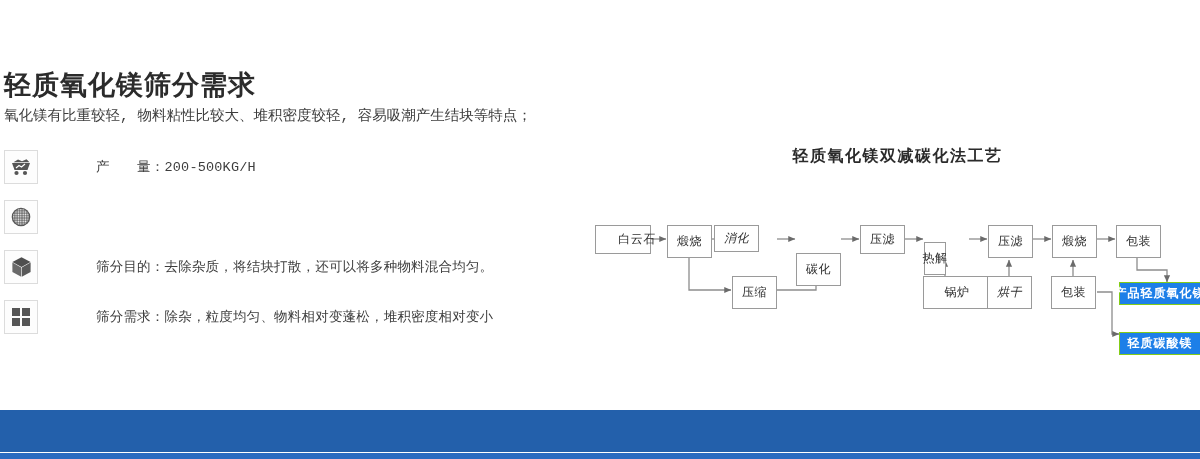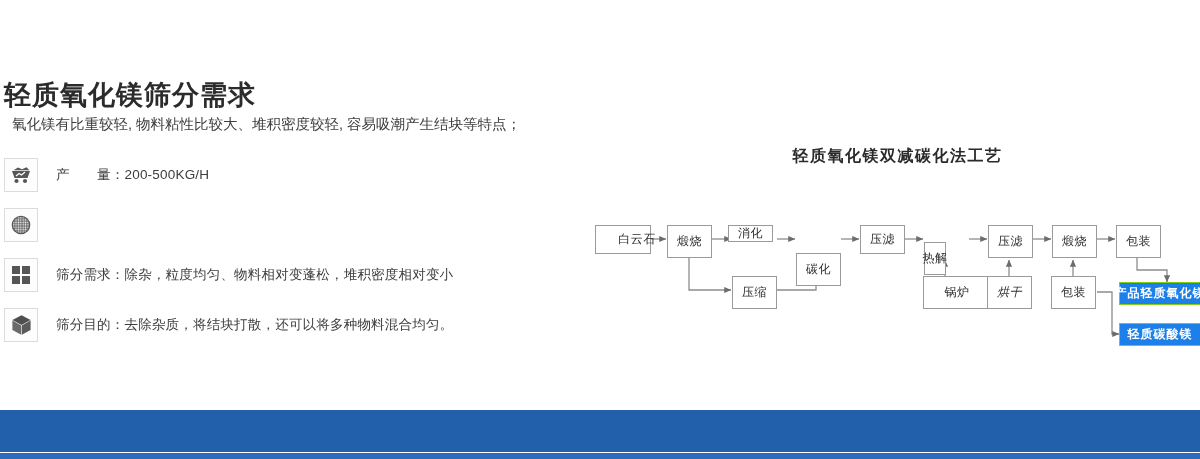--- a/index.html
+++ b/index.html
@@ -13,42 +13,43 @@
     position: relative;
     overflow: hidden;
     font-family: "Liberation Sans", "DejaVu Sans", sans-serif;
     color: #3c3c3c;
   }
 
   
   .left-col {
     position: absolute;
     left: 4px;
-    top: 80px;
+    top: 72px;
     width: 620px;
+    font-family: Liberation Mono, monospace;
   }
   .title-cn {
     font-size: 27px;
     font-weight: bold;
     letter-spacing: 1px;
     color: #2b2b2b;
     line-height: 1.15;
     margin: 0 0 3px 0;
   }
   .title-en {
     font-size: 13.5px;
     letter-spacing: 0.2px;
     color: #4a4a4a;
     margin: 0 0 23px 0;
     white-space: nowrap;
   }
   .intro {
     font-size: 14.5px;
     color: #3d3d3d;
-    margin: 0 0 16px 8px;
+    margin: 0 0 16px 0;
     line-height: 1.4;
     white-space: nowrap;
   }
 
   .feature-list {
     margin: 0;
     padding: 0;
     list-style: none;
   }
   .feature-row {
@@ -67,20 +68,21 @@
     align-items: center;
     justify-content: center;
     margin-right: 18px;
   }
   .feature-icon-box svg { display: block; }
   .feature-text {
     font-size: 13.5px;
     color: #3d3d3d;
     white-space: nowrap;
     letter-spacing: 0.2px;
+    margin-left: 40px;
   }
 
   
   .right-col {
     position: absolute;
     left: 595px;
     top: 140px;
     width: 605px;
     height: 220px;
   }
@@ -178,39 +180,39 @@
             </pattern>
           </defs>
           <circle cx="11" cy="11" r="9.3" fill="#565656"></circle>
           <circle cx="11" cy="11" r="8" fill="url(#meshpat)"></circle>
         </svg>
       </span>
     </li>
 
     <li class="feature-row">
       <span class="feature-icon-box">
+        <svg width="21" height="22" viewBox="0 0 21 22" aria-hidden="true">
+          <path d="M10.5 1.2 L19.6 6.1 L10.5 11 L1.4 6.1 Z" fill="#4f4f4f"></path>
+          <path d="M1.4 6.6 L10.2 11.4 L10.2 20.8 L1.4 15.9 Z" fill="#6a6a6a"></path>
+          <path d="M19.6 6.6 L10.8 11.4 L10.8 20.8 L19.6 15.9 Z" fill="#5a5a5a"></path>
+        </svg>
+      </span>
+      <span class="feature-text">筛分目的：去除杂质，将结块打散，还可以将多种物料混合均匀。</span>
+    </li>
+
+    <li class="feature-row">
+      <span class="feature-icon-box">
         <svg width="20" height="20" viewBox="0 0 20 20" aria-hidden="true">
           <rect x="1" y="1" width="8" height="8" fill="#565656"></rect>
           <rect x="11" y="1" width="8" height="8" fill="#565656"></rect>
           <rect x="1" y="11" width="8" height="8" fill="#565656"></rect>
           <rect x="11" y="11" width="8" height="8" fill="#565656"></rect>
         </svg>
       </span>
       <span class="feature-text">筛分需求：除杂，粒度均匀、物料相对变蓬松，堆积密度相对变小</span>
-    </li>
-
-    <li class="feature-row">
-      <span class="feature-icon-box">
-        <svg width="21" height="22" viewBox="0 0 21 22" aria-hidden="true">
-          <path d="M10.5 1.2 L19.6 6.1 L10.5 11 L1.4 6.1 Z" fill="#4f4f4f"></path>
-          <path d="M1.4 6.6 L10.2 11.4 L10.2 20.8 L1.4 15.9 Z" fill="#6a6a6a"></path>
-          <path d="M19.6 6.6 L10.8 11.4 L10.8 20.8 L19.6 15.9 Z" fill="#5a5a5a"></path>
-        </svg>
-      </span>
-      <span class="feature-text">筛分目的：去除杂质，将结块打散，还可以将多种物料混合均匀。</span>
     </li>
 
   </ul>
 </div>
 
 <div class="right-col">
   <div class="flow-title">轻质氧化镁双减碳化法工艺</div>
 
   <div class="flow-canvas">
 
@@ -242,33 +244,33 @@
         <line x1="478" y1="56" x2="478" y2="40"></line>
 
         <path d="M542 38 L542 50 L572 50 L572 62"></path>
 
         <path d="M502 72 L517 72 L517 114 L524 114"></path>
       </g>
     </svg>
 
     <div class="node" style="left:0px;   top:5px;  width:56px;  height:29px;padding-left:28px;">白云石</div>
     <div class="node" style="left:72px;  top:5px;  width:45px;  height:33px;">煅烧</div>
-    <div class="node" style="left:133px; top:5px;  width:45px;  height:17px;">消化</div>
+    <div class="node" style="left:119px; top:5px;  width:45px;  height:27px;font-style:italic;">消化</div>
     <div class="node" style="left:201px; top:5px;  width:45px;  height:33px;margin-top:28px;">碳化</div>
     <div class="node" style="left:265px; top:5px;  width:45px;  height:29px;">压滤</div>
     <div class="node" style="left:329px; top:22px;  width:22px;  height:33px;">热解</div>
     <div class="node" style="left:393px; top:5px;  width:45px;  height:33px;">压滤</div>
     <div class="node" style="left:457px; top:5px;  width:45px;  height:33px;">煅烧</div>
     <div class="node" style="left:521px; top:5px;  width:45px;  height:33px;">包装</div>
 
     <div class="node" style="left:137px; top:56px; width:45px;  height:33px;">压缩</div>
     <div class="node" style="left:328px; top:56px; width:68px;  height:33px;font-family:Liberation Serif, serif;">锅炉</div>
     <div class="node" style="left:392px; top:56px; width:45px;  height:33px;font-style:italic;">烘干</div>
     <div class="node" style="left:456px; top:56px; width:45px;  height:33px;">包装</div>
 
     <div class="node blue" style="left:524px; top:62px;  width:82px; height:23px;">产品轻质氧化镁</div>
-    <div class="node blue" style="left:524px; top:103px; width:82px; height:23px;">轻质碳酸镁</div>
+    <div class="node blue" style="left:524px; top:112px; width:82px; height:23px;">轻质碳酸镁</div>
 
   </div>
 </div>
 
 <div class="bottom-bar"></div>
 <div class="bottom-strip"></div>
 
 </body></html>

